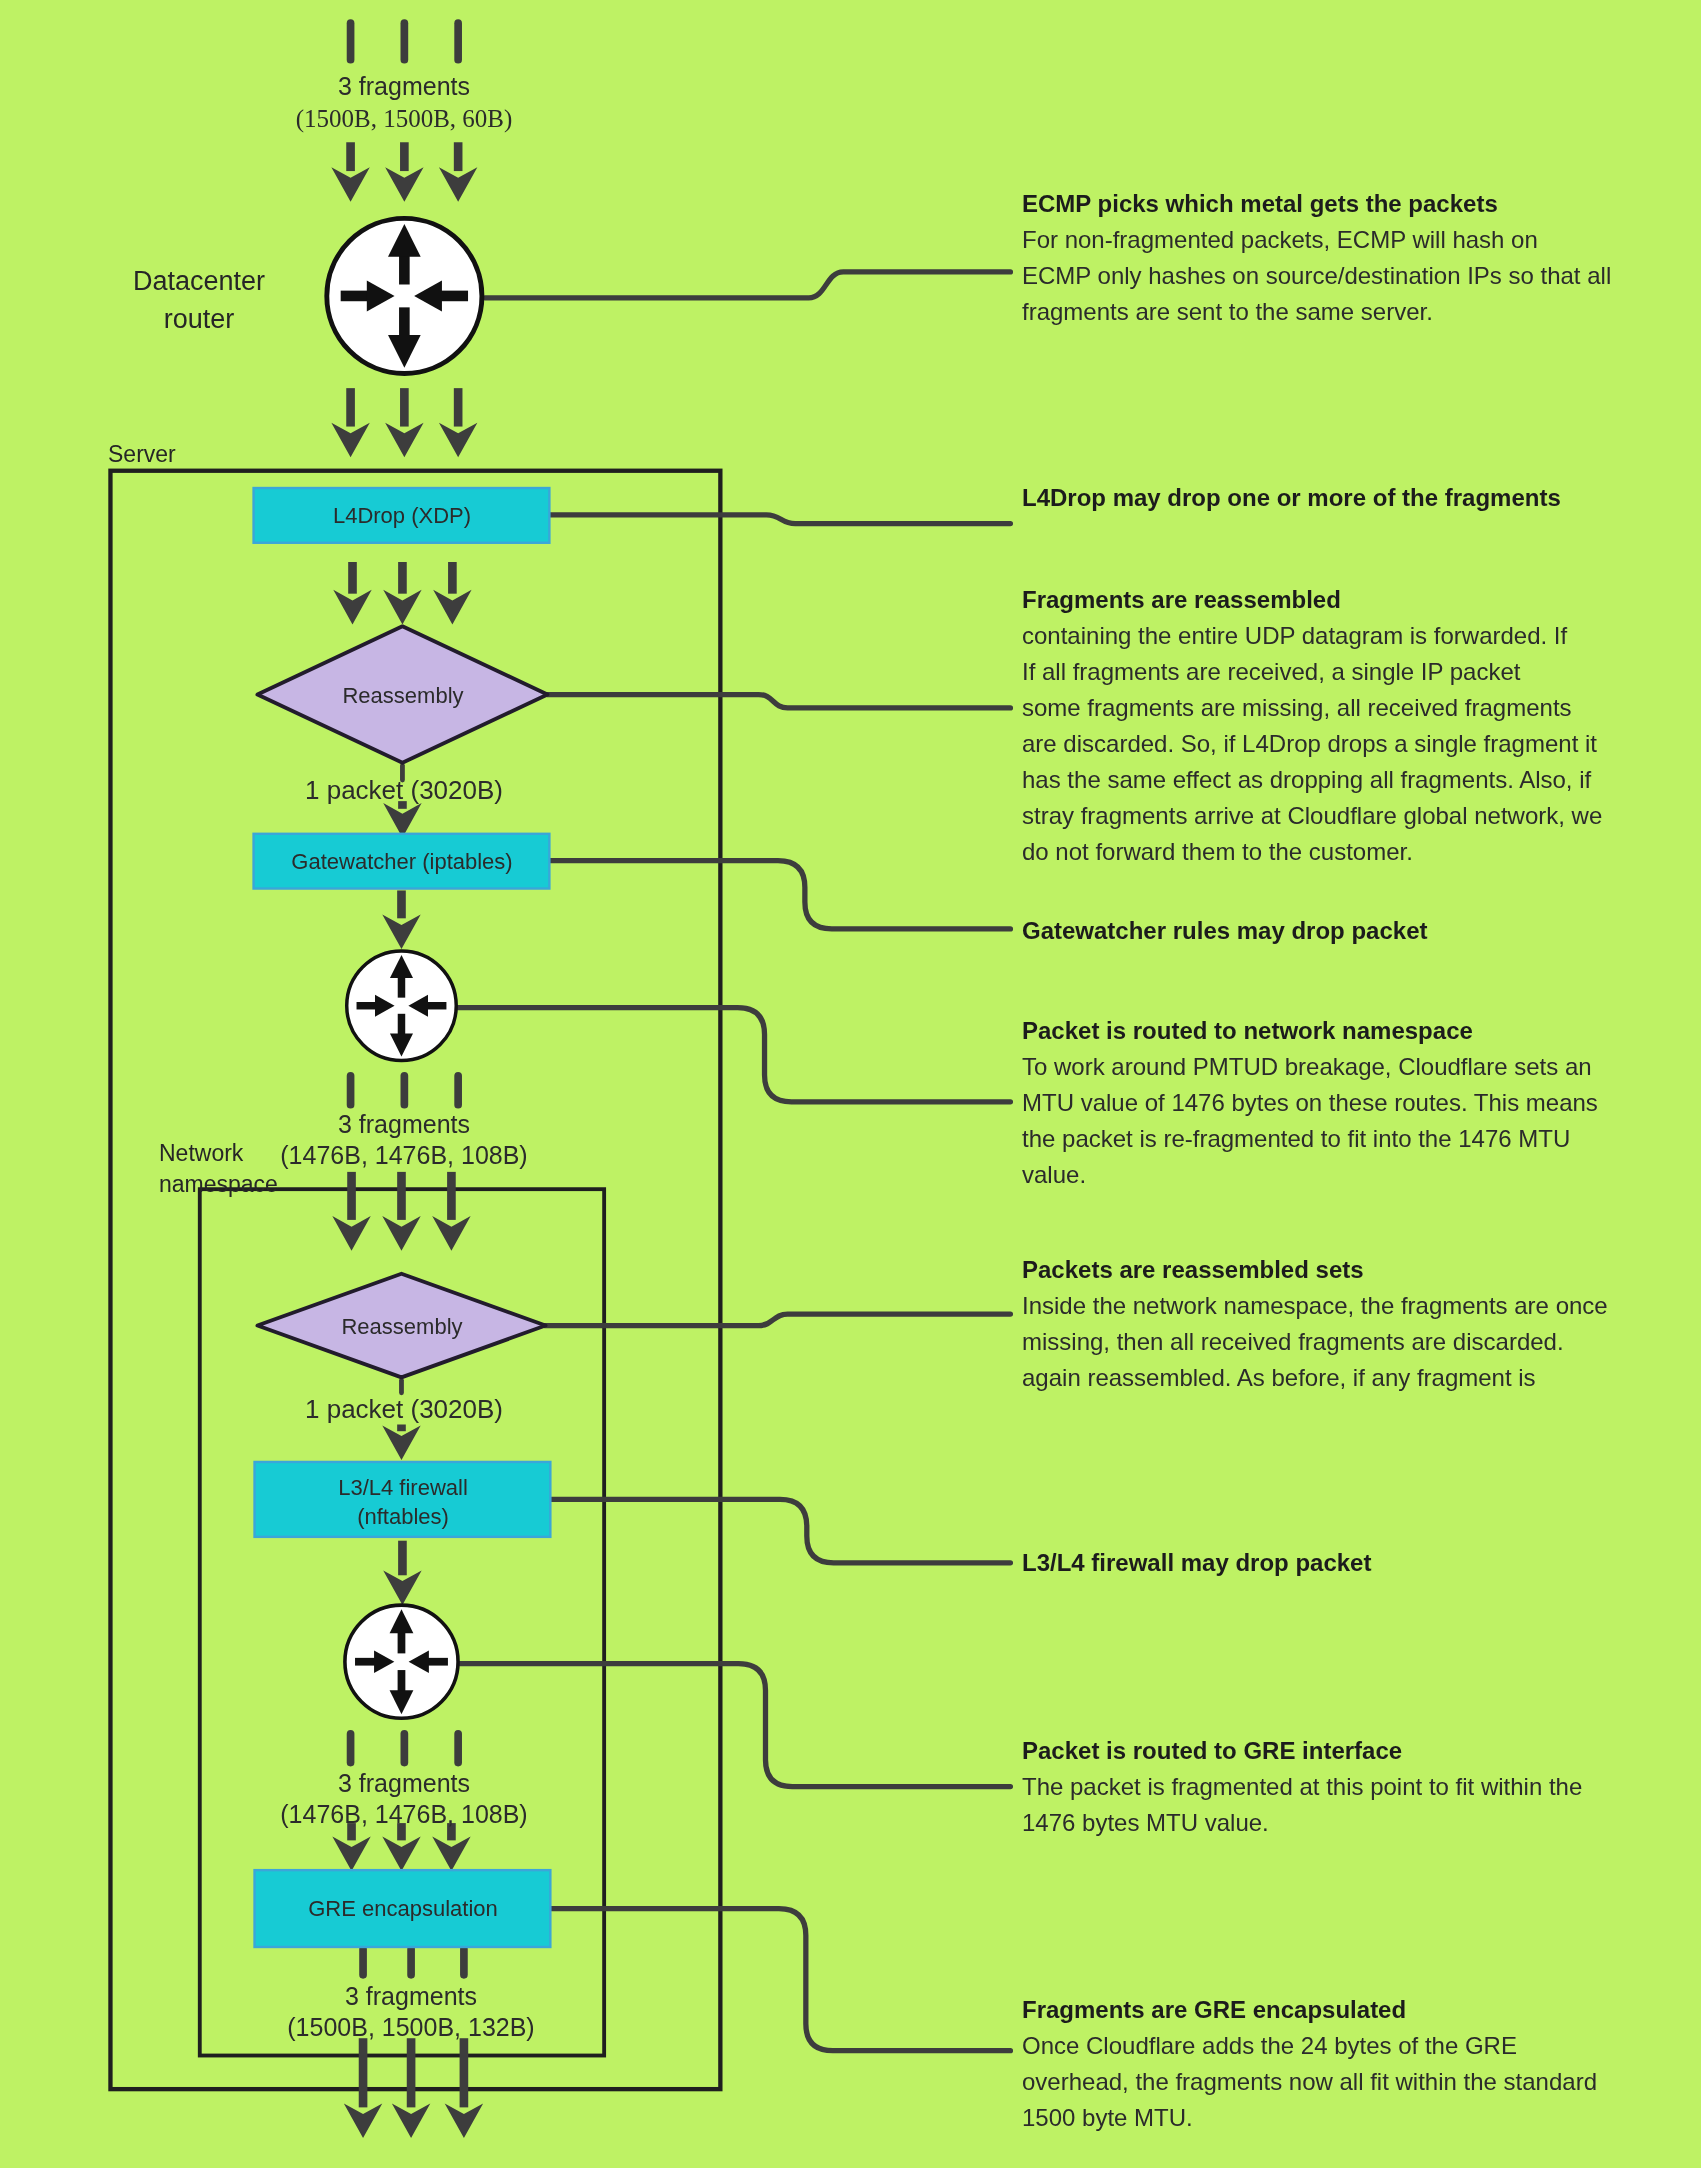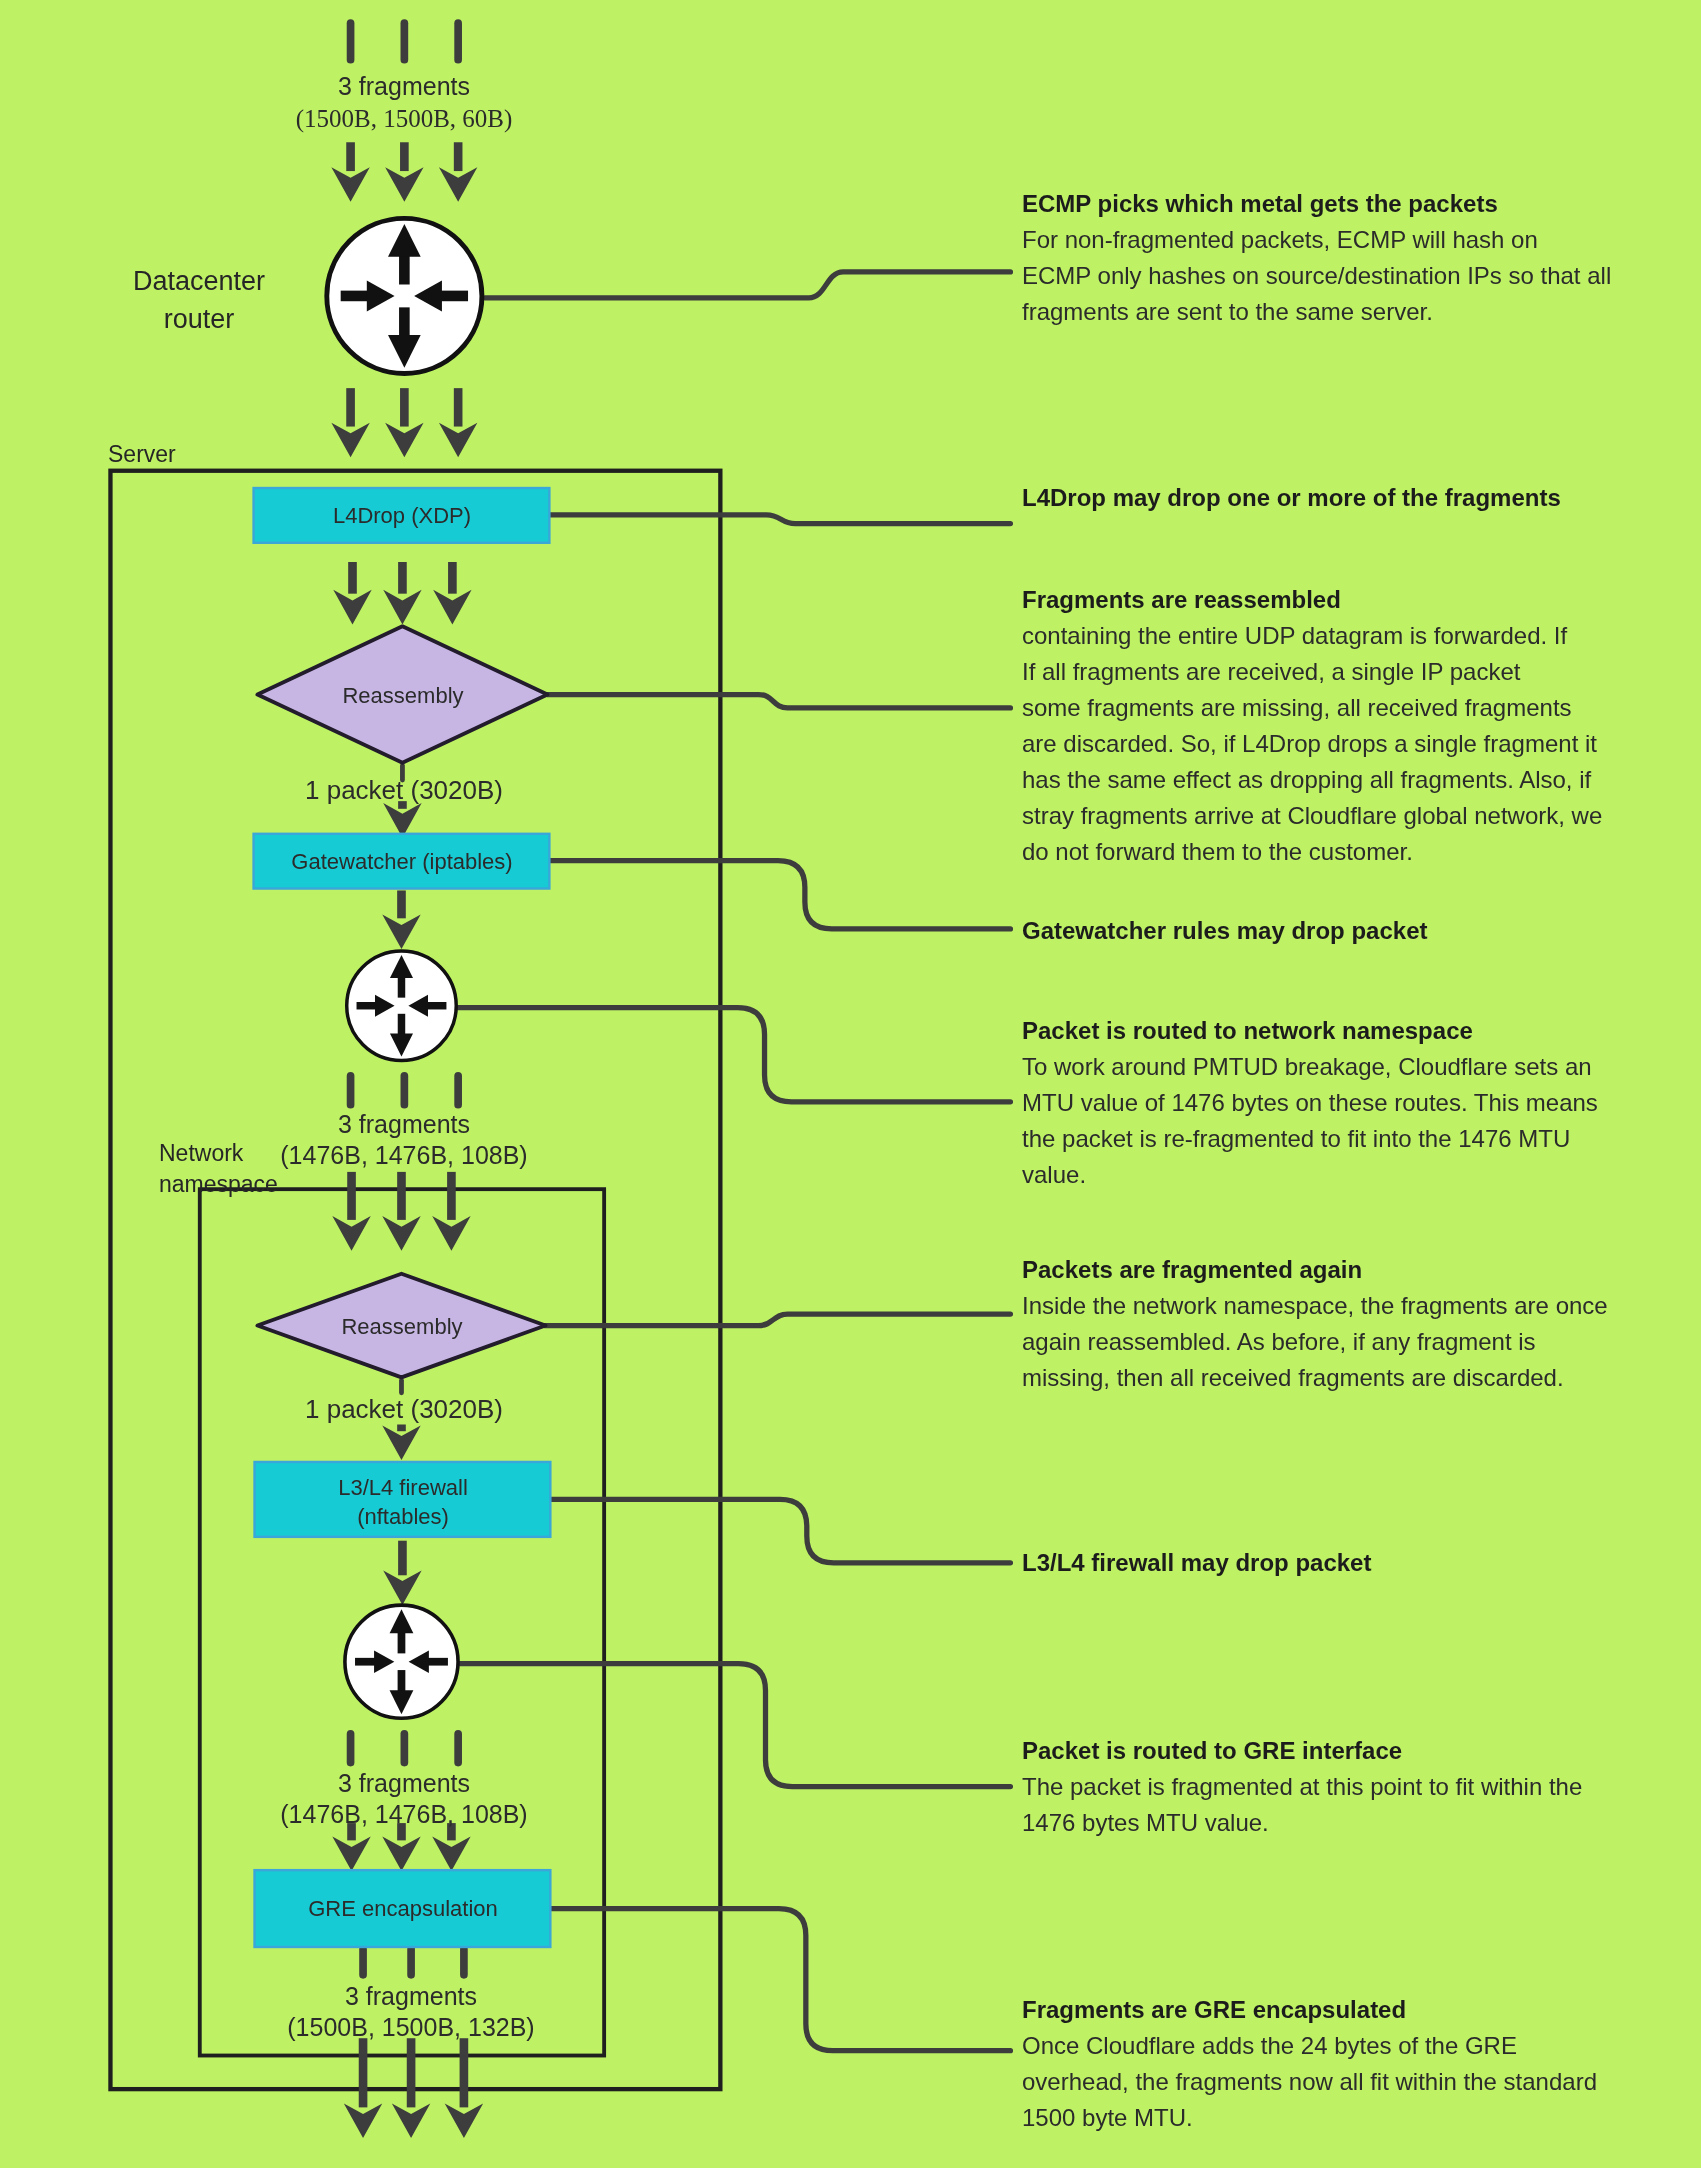--- a/index.html
+++ b/index.html
@@ -199,24 +199,24 @@
 
   <div class="ann" style="top:1013px;">
     <div class="line heading">Packet is routed to network namespace</div>
     <div class="line">To work around PMTUD breakage, Cloudflare sets an</div>
     <div class="line">MTU value of 1476 bytes on these routes. This means</div>
     <div class="line">the packet is re-fragmented to fit into the 1476 MTU</div>
     <div class="line">value.</div>
   </div>
 
   <div class="ann" style="top:1252px;">
-    <div class="line heading">Packets are fragmented again</div>
+    <div class="line heading">Packets are reassembled sets</div>
     <div class="line">Inside the network namespace, the fragments are once</div>
+    <div class="line">missing, then all received fragments are discarded.</div>
     <div class="line">again reassembled. As before, if any fragment is</div>
-    <div class="line">missing, then all received fragments are discarded.</div>
   </div>
 
   <div class="ann" style="top:1545px;">
     <div class="line heading">L3/L4 firewall may drop packet</div>
   </div>
 
   <div class="ann" style="top:1733px;">
     <div class="line heading">Packet is routed to GRE interface</div>
     <div class="line">The packet is fragmented at this point to fit within the</div>
     <div class="line">1476 bytes MTU value.</div>

